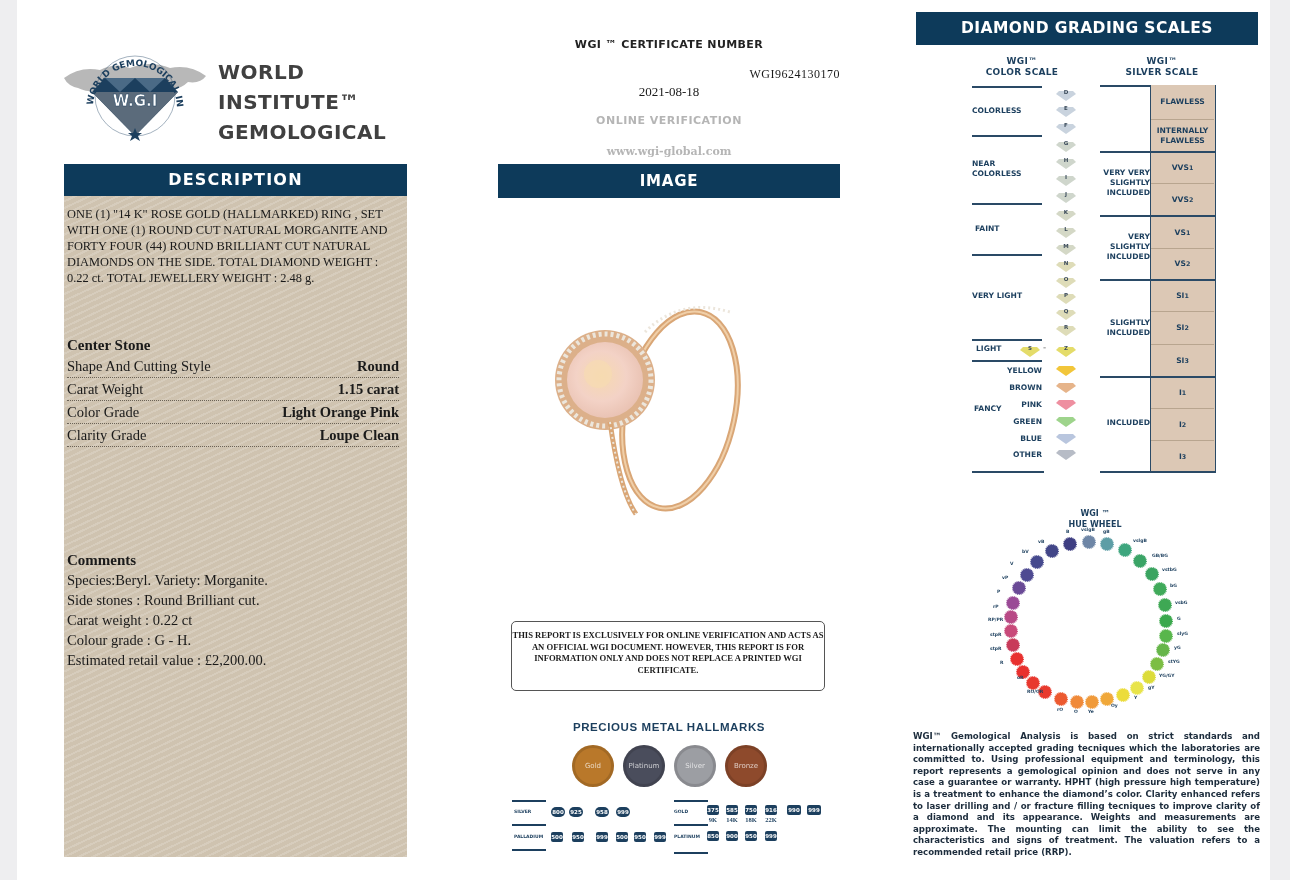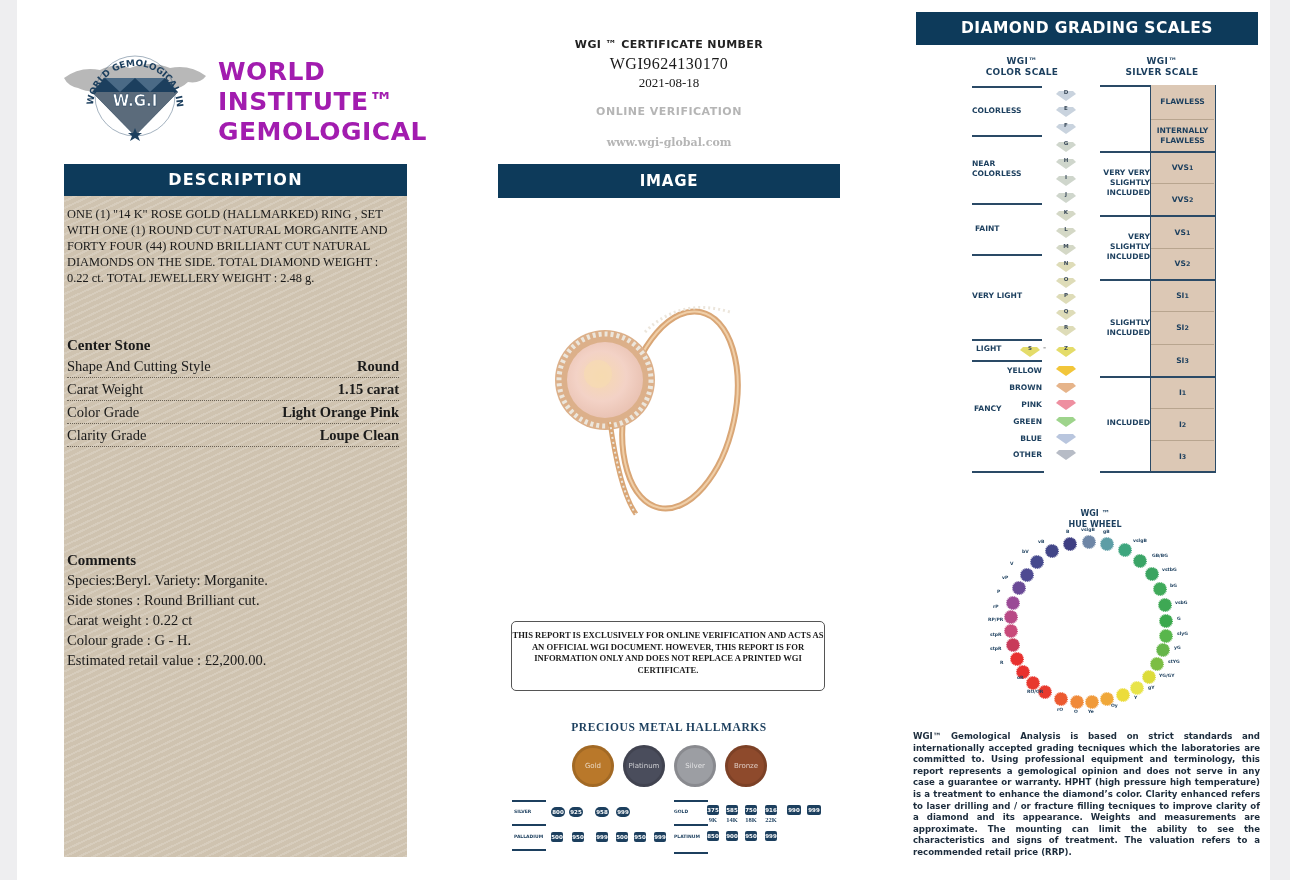--- a/index.html
+++ b/index.html
@@ -5,44 +5,44 @@
   html,body{margin:0;padding:0;}
   body{width:1290px;height:880px;background:#ffffff;position:relative;overflow:hidden;font-family:"Liberation Serif",serif;color:#1a1a1a;}
   .edge-left{position:absolute;left:0;top:0;width:17px;height:880px;background:#eeeef0;}
   .edge-right{position:absolute;right:0;top:0;width:20px;height:880px;background:#eeeef0;}
   .navy{background:#0d3a5a;color:#fff;}
   .abs{position:absolute;}
 
   
   .logo{left:60px;top:48px;width:350px;height:100px;}
   .logo-emblem{position:absolute;left:0;top:0;width:150px;height:96px;}
-  .logo-text{position:absolute;left:158px;top:9px;color:#a21caf;font-family:"DejaVu Sans",sans-serif;font-weight:bold;font-size:25px;line-height:30px;letter-spacing:0.5px;}
+  .logo-text{position:absolute;left:158px;top:9px;color:#404040;font-family:"DejaVu Sans",sans-serif;font-weight:bold;font-size:20px;line-height:30px;letter-spacing:0.5px;}
   .logo-text div{white-space:nowrap;}
 
   
   .desc-panel{left:64px;top:164px;width:343px;height:693px;background:#cfc3b0;
     background-image:repeating-linear-gradient(-25deg, rgba(255,255,255,0.16) 0px, rgba(255,255,255,0.16) 2px, transparent 2px, transparent 6px);}
   .panel-head{height:32px;line-height:32px;text-align:center;font-family:"DejaVu Sans",sans-serif;font-weight:bold;font-size:16px;letter-spacing:1.2px;}
   .desc-text{padding:10px 4px 0 3px;font-size:12.4px;line-height:16px;text-transform:none;}
   .section-title{font-weight:bold;font-size:15px;margin-top:8px;line-height:19px;}
   .spec-row{display:flex;justify-content:space-between;font-size:14.5px;line-height:22px;border-bottom:1px dotted #6b6357;margin-right:8px;}
   .spec-row .v{font-weight:bold;}
   .comments{font-size:14.5px;line-height:20px;}
 
   
   .cert{left:498px;top:38px;width:342px;text-align:center;}
   .cert-label{font-family:"DejaVu Sans",sans-serif;font-weight:bold;font-size:11px;color:#222;letter-spacing:0.4px;}
-  .cert-num{font-size:16px;margin-top:4px;letter-spacing:0.5px;}
+  .cert-num{font-size:12px;margin-top:16px;letter-spacing:0.5px;text-align:right;}
   .cert-date{font-size:13px;margin-top:2px;}
   .verify{font-family:"DejaVu Sans",sans-serif;font-weight:bold;color:#b5b5b5;font-size:11px;margin-top:14px;letter-spacing:0.5px;}
   .verify-url{font-family:"DejaVu Serif",serif;color:#b5b5b5;font-size:11px;margin-top:18px;font-weight:bold;}
   .image-head{left:498px;top:164px;width:342px;height:34px;line-height:34px;text-align:center;font-family:"DejaVu Sans",sans-serif;font-weight:bold;font-size:15px;letter-spacing:0.8px;}
   .ring{left:550px;top:292px;width:200px;height:230px;}
   .notice{left:511px;top:621px;width:314px;height:70px;border:1.5px solid #555;border-radius:5px;box-sizing:border-box;text-align:center;font-weight:bold;font-size:8.6px;line-height:11.5px;padding-top:8px;}
-  .hallmark-title{left:498px;top:721px;width:342px;text-align:center;font-family:Liberation Serif, serif;font-weight:bold;font-size:11.5px;color:#1c3f5e;letter-spacing:0.6px;}
+  .hallmark-title{left:498px;top:721px;width:342px;text-align:center;font-family:Liberation Sans, sans-serif;font-weight:bold;font-size:11.5px;color:#1c3f5e;letter-spacing:0.6px;}
   .coins{left:572px;top:745px;width:200px;height:44px;display:flex;gap:9px;}
   .coin{width:42px;height:42px;border-radius:50%;display:flex;align-items:center;justify-content:center;font-size:7px;font-family:"DejaVu Sans",sans-serif;color:rgba(255,255,255,0.7);box-shadow:inset 0 0 0 3px rgba(0,0,0,0.12);}
   .hm-rows{left:512px;top:800px;width:320px;height:60px;}
   .hm-label{position:absolute;font-family:"DejaVu Sans",sans-serif;font-size:4.5px;font-weight:bold;color:#1c3f5e;}
   .hm-line{position:absolute;height:1.5px;background:#1c3f5e;width:34px;}
   .pill{position:absolute;background:#1c3f5e;color:#fff;font-family:"DejaVu Sans",sans-serif;font-size:5.5px;font-weight:bold;text-align:center;line-height:10px;height:10px;}
   .pill.oval{border-radius:6px;width:14px;}
   .pill.sq{border-radius:2px;width:12px;}
   .karat{position:absolute;font-size:6.5px;font-weight:bold;color:#1c3f5e;width:18px;text-align:center;}
 

